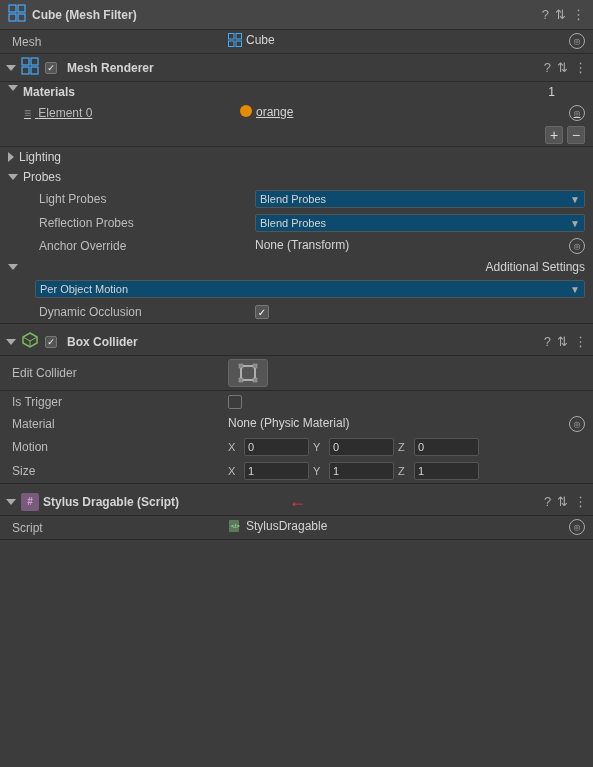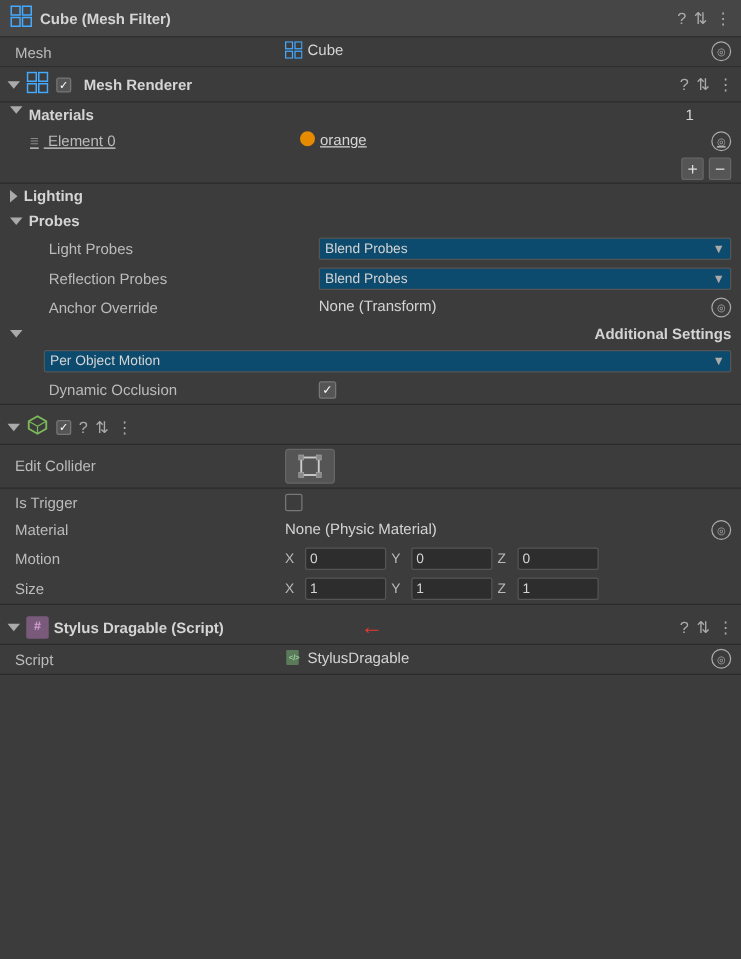--- a/index.html
+++ b/index.html
@@ -50,21 +50,21 @@
     .value-col {
       flex: 1;
       display: flex;
       align-items: flex-start;
     }
 
     .sub-section-header {
       display: flex;
       align-items: center;
       padding: 3px 8px;
-      font-weight: bold;
+      font-weight: normal;
       color: #d4d4d4;
       font-size: 12px;
       cursor: pointer;
     }
 
     .triangle-down {
       width: 0; height: 0;
       border-left: 5px solid transparent;
       border-right: 5px solid transparent;
       border-top: 6px solid #aaa;
@@ -392,20 +392,21 @@
     <span class="triangle-down"></span>
     <span style="margin-right:6px;">
       <svg width="18" height="18" viewBox="0 0 18 18">
         <polygon points="9,2 16,6 16,12 9,16 2,12 2,6" fill="none" stroke="#7cba5a" stroke-width="1.5"></polygon>
         <line x1="2" y1="6" x2="9" y2="10" stroke="#7cba5a" stroke-width="1"></line>
         <line x1="16" y1="6" x2="9" y2="10" stroke="#7cba5a" stroke-width="1"></line>
         <line x1="9" y1="10" x2="9" y2="16" stroke="#7cba5a" stroke-width="1"></line>
       </svg>
     </span>
     <div class="checkbox-toggle">✓</div>
+    <span class="panel-header-title" style="margin-left:4px;">Box Collider</span>
     <div class="header-icons">
       <span class="header-icon">?</span>
       <span class="header-icon">⇅</span>
       <span class="header-icon">⋮</span>
     </div>
   </div>
 
   <div class="section-row">
     <div class="label-col">Edit Collider</div>
     <div class="value-col">

